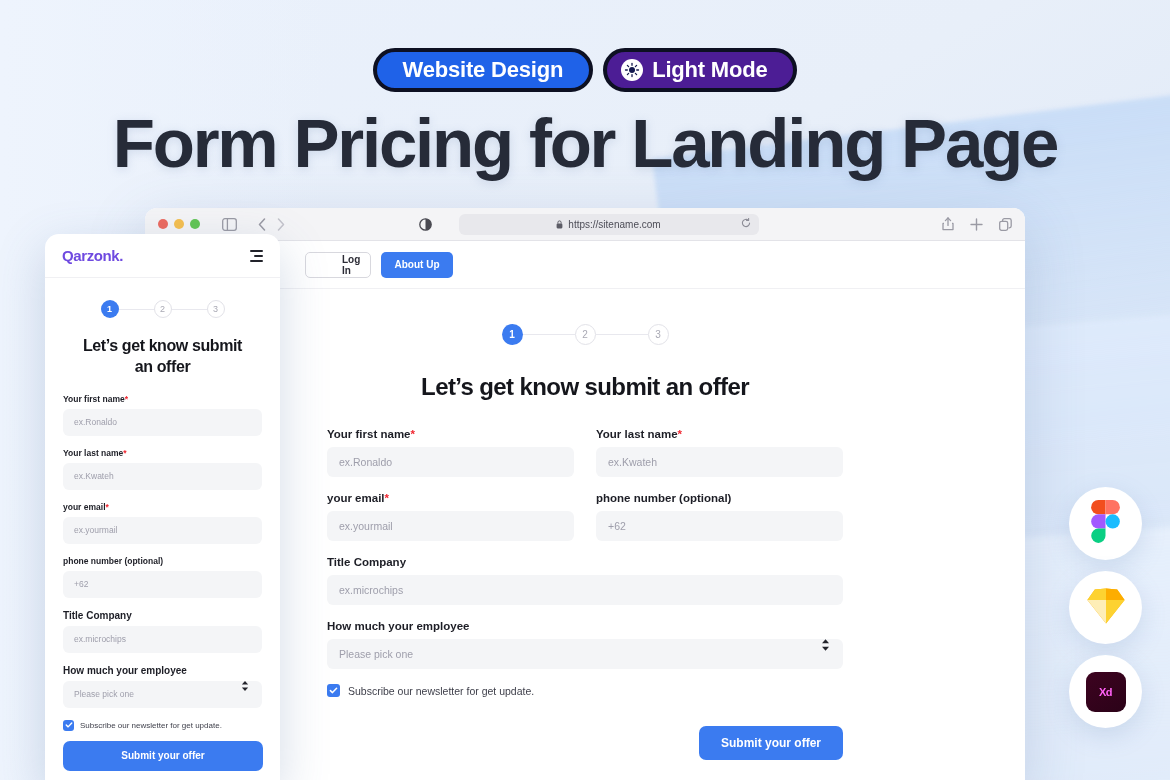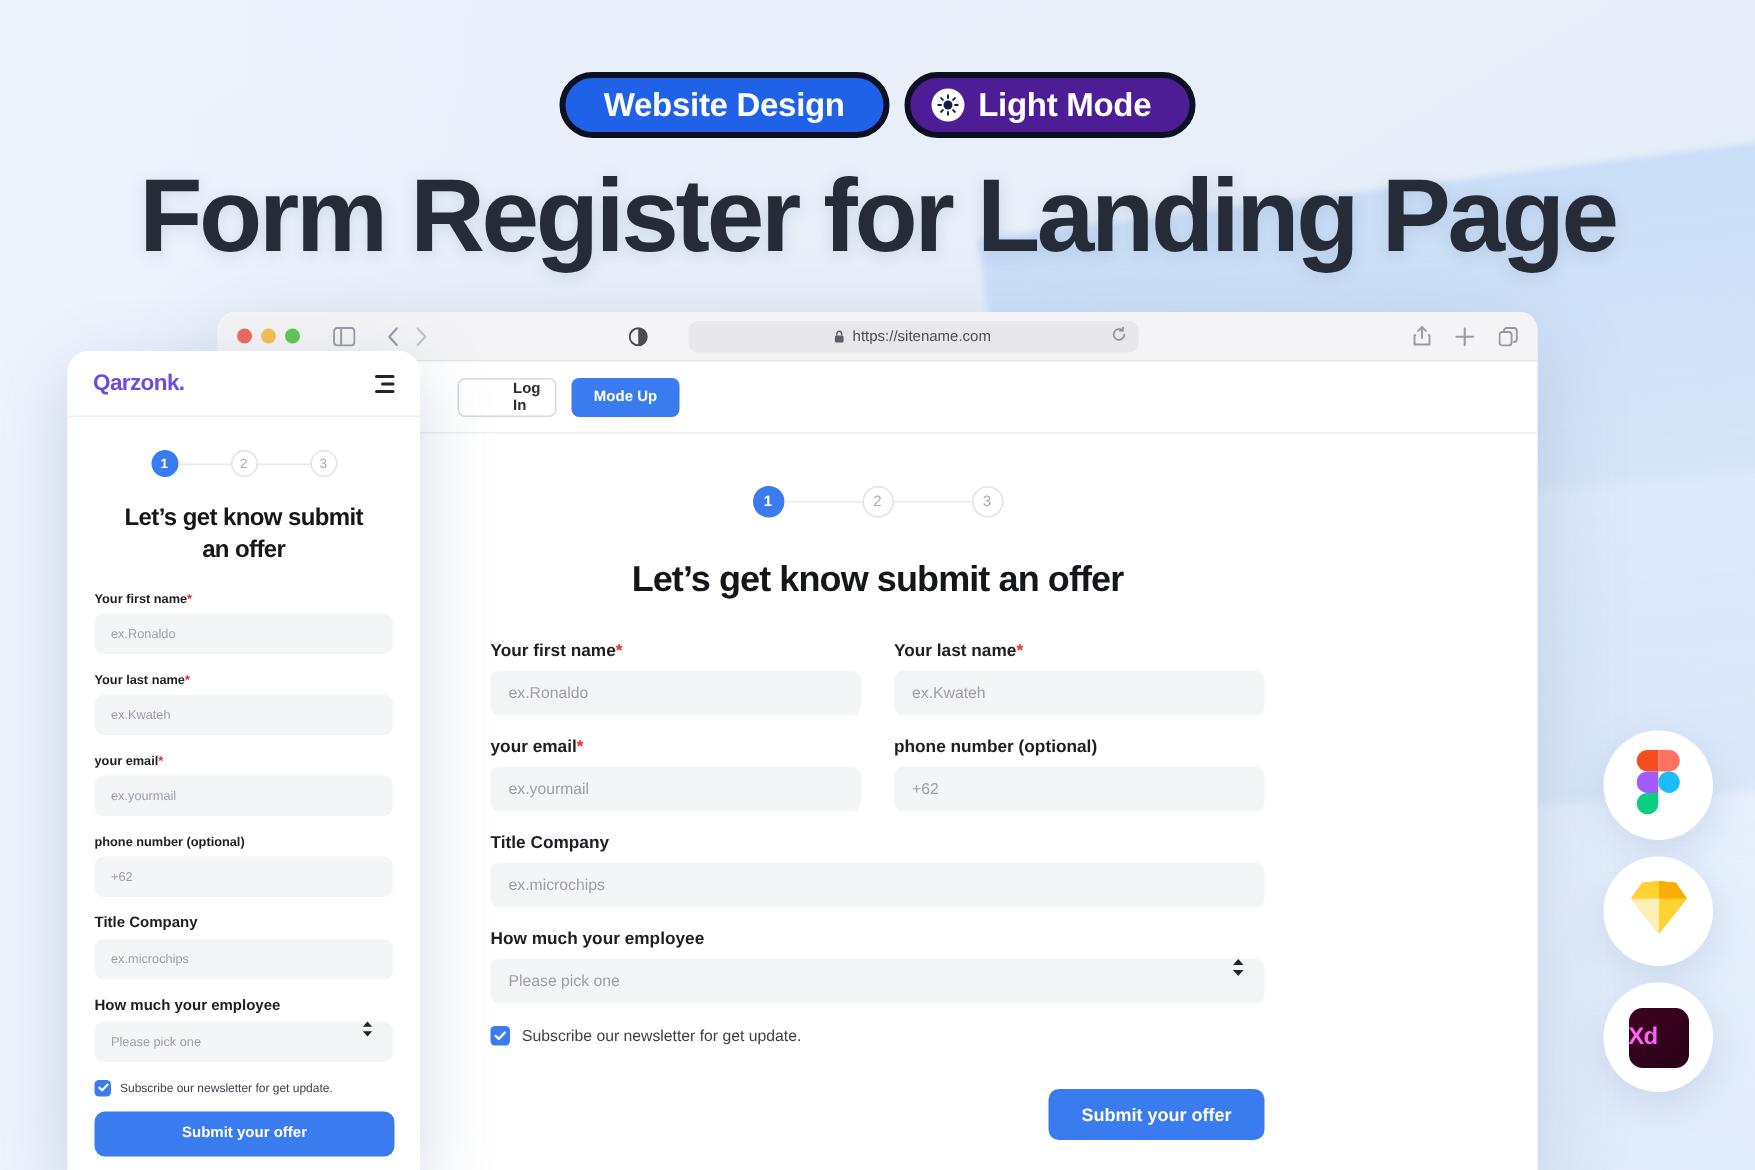--- a/index.html
+++ b/index.html
@@ -296,22 +296,22 @@
   .app-badge {
     width: 73px; height: 73px; border-radius: 50%;
     background: #fff;
     box-shadow: 0 8px 24px rgba(110,140,185,.22);
     display: flex; align-items: center; justify-content: center;
     margin-bottom: 11px;
   }
   .xd-tile {
     width: 40px; height: 40px; border-radius: 9px;
     background: linear-gradient(145deg,#3d0320,#2b0218);
-    display: flex; align-items: center; 
-    color: #ff61f6; font-size: 16px; font-weight: bold; letter-spacing: -.5px;
+    display: flex; align-items: center; justify-content: center;
+    color: #ff61f6; font-size: 11px; font-weight: bold; letter-spacing: -.5px;
   }
 </style>
 </head>
 <body>
 
 <div class="bg-wrap">
   <div class="bg-base"></div>
   <div class="bg-band-a"></div>
   <div class="bg-band-b"></div>
   <div class="bg-band-c"></div>
@@ -335,21 +335,21 @@
           <line x1="11.4" y1="11.4" x2="12.6" y2="12.6"></line>
           <line x1="12.6" y1="3.4" x2="11.4" y2="4.6"></line>
           <line x1="4.6" y1="11.4" x2="3.4" y2="12.6"></line>
         </g>
       </svg>
     </span>
     <span>Light Mode</span>
   </div>
 </div>
 
-<div class="page-title">Form Register for Landing Page</div>
+<div class="page-title">Form Pricing for Landing Page</div>
 
 <div class="browser">
 
   <div class="browser-bar">
     <div class="lights">
       <span class="light r"></span>
       <span class="light y"></span>
       <span class="light g"></span>
     </div>
 
@@ -419,21 +419,21 @@
       </span>
     </div>
   </div>
 
   <div class="site">
 
     <div class="site-nav">
       <div class="site-logo">Qarzonk.</div>
       <div class="site-actions">
         <div class="btn-login">Log In</div>
-        <div class="btn-signup">Mode Up</div>
+        <div class="btn-signup">About Up</div>
       </div>
     </div>
 
     <div class="stepper">
       <div class="step active">1</div>
       <div class="step-line"></div>
       <div class="step idle">2</div>
       <div class="step-line"></div>
       <div class="step idle">3</div>
     </div>

